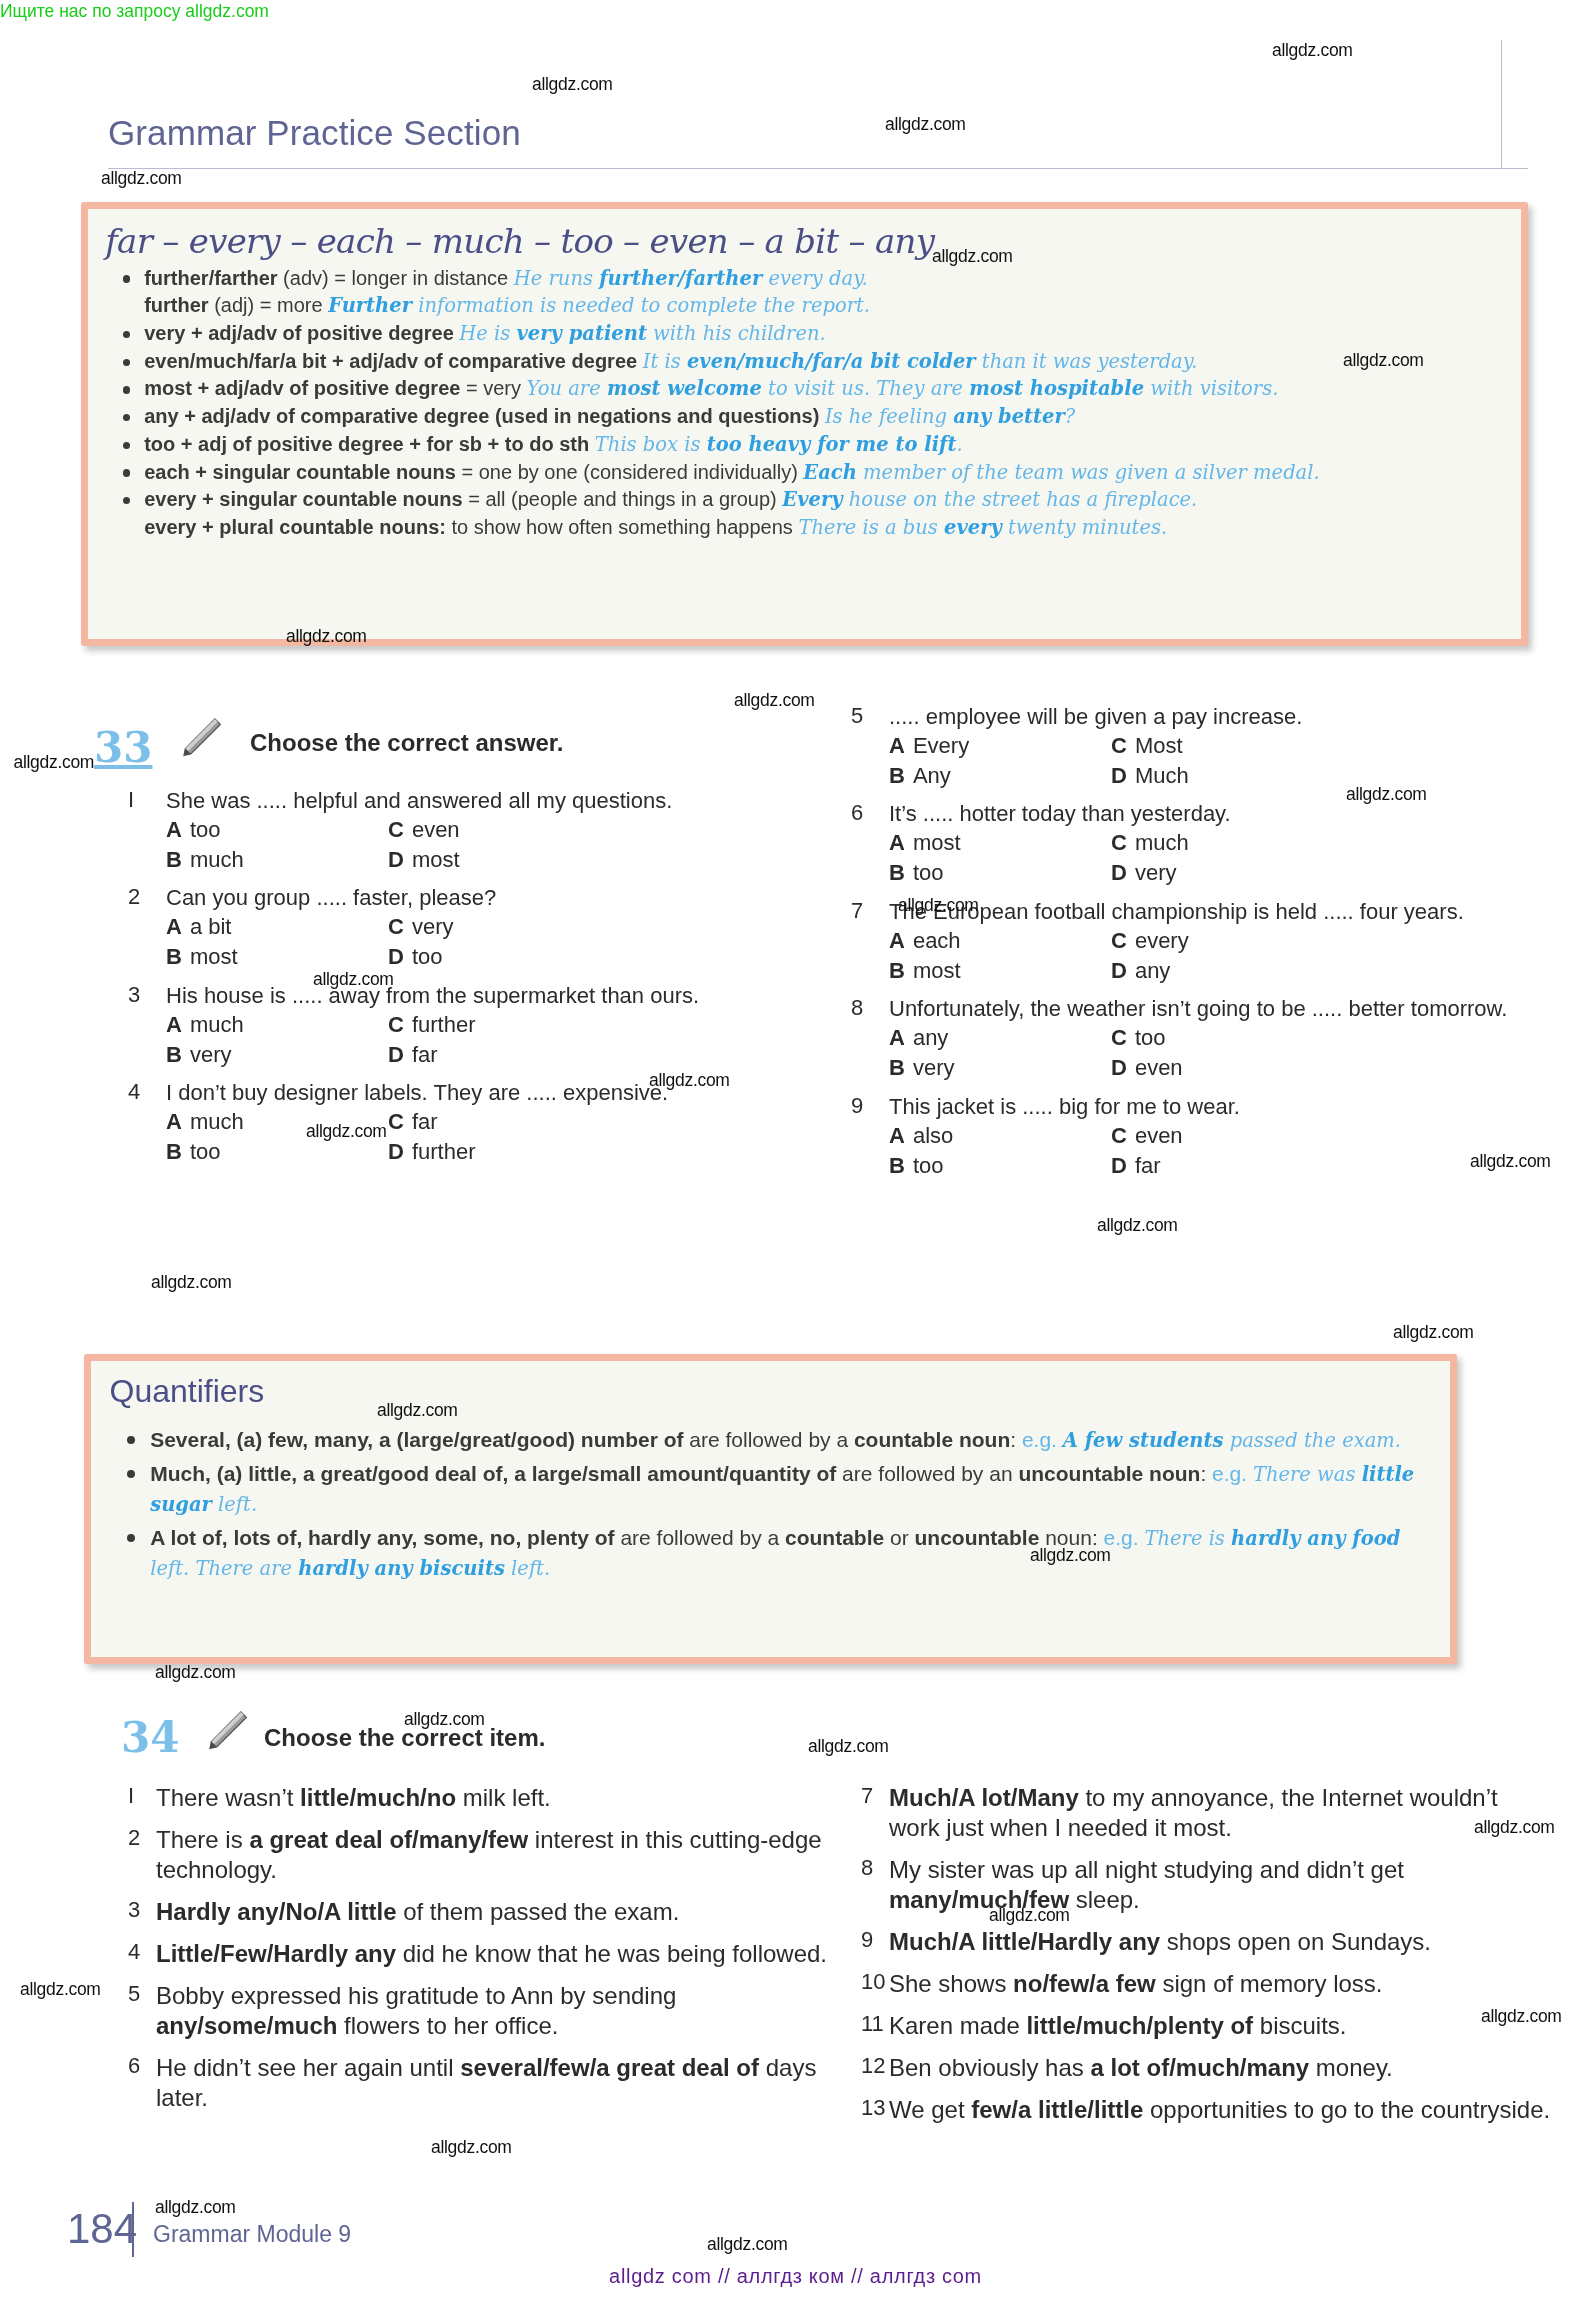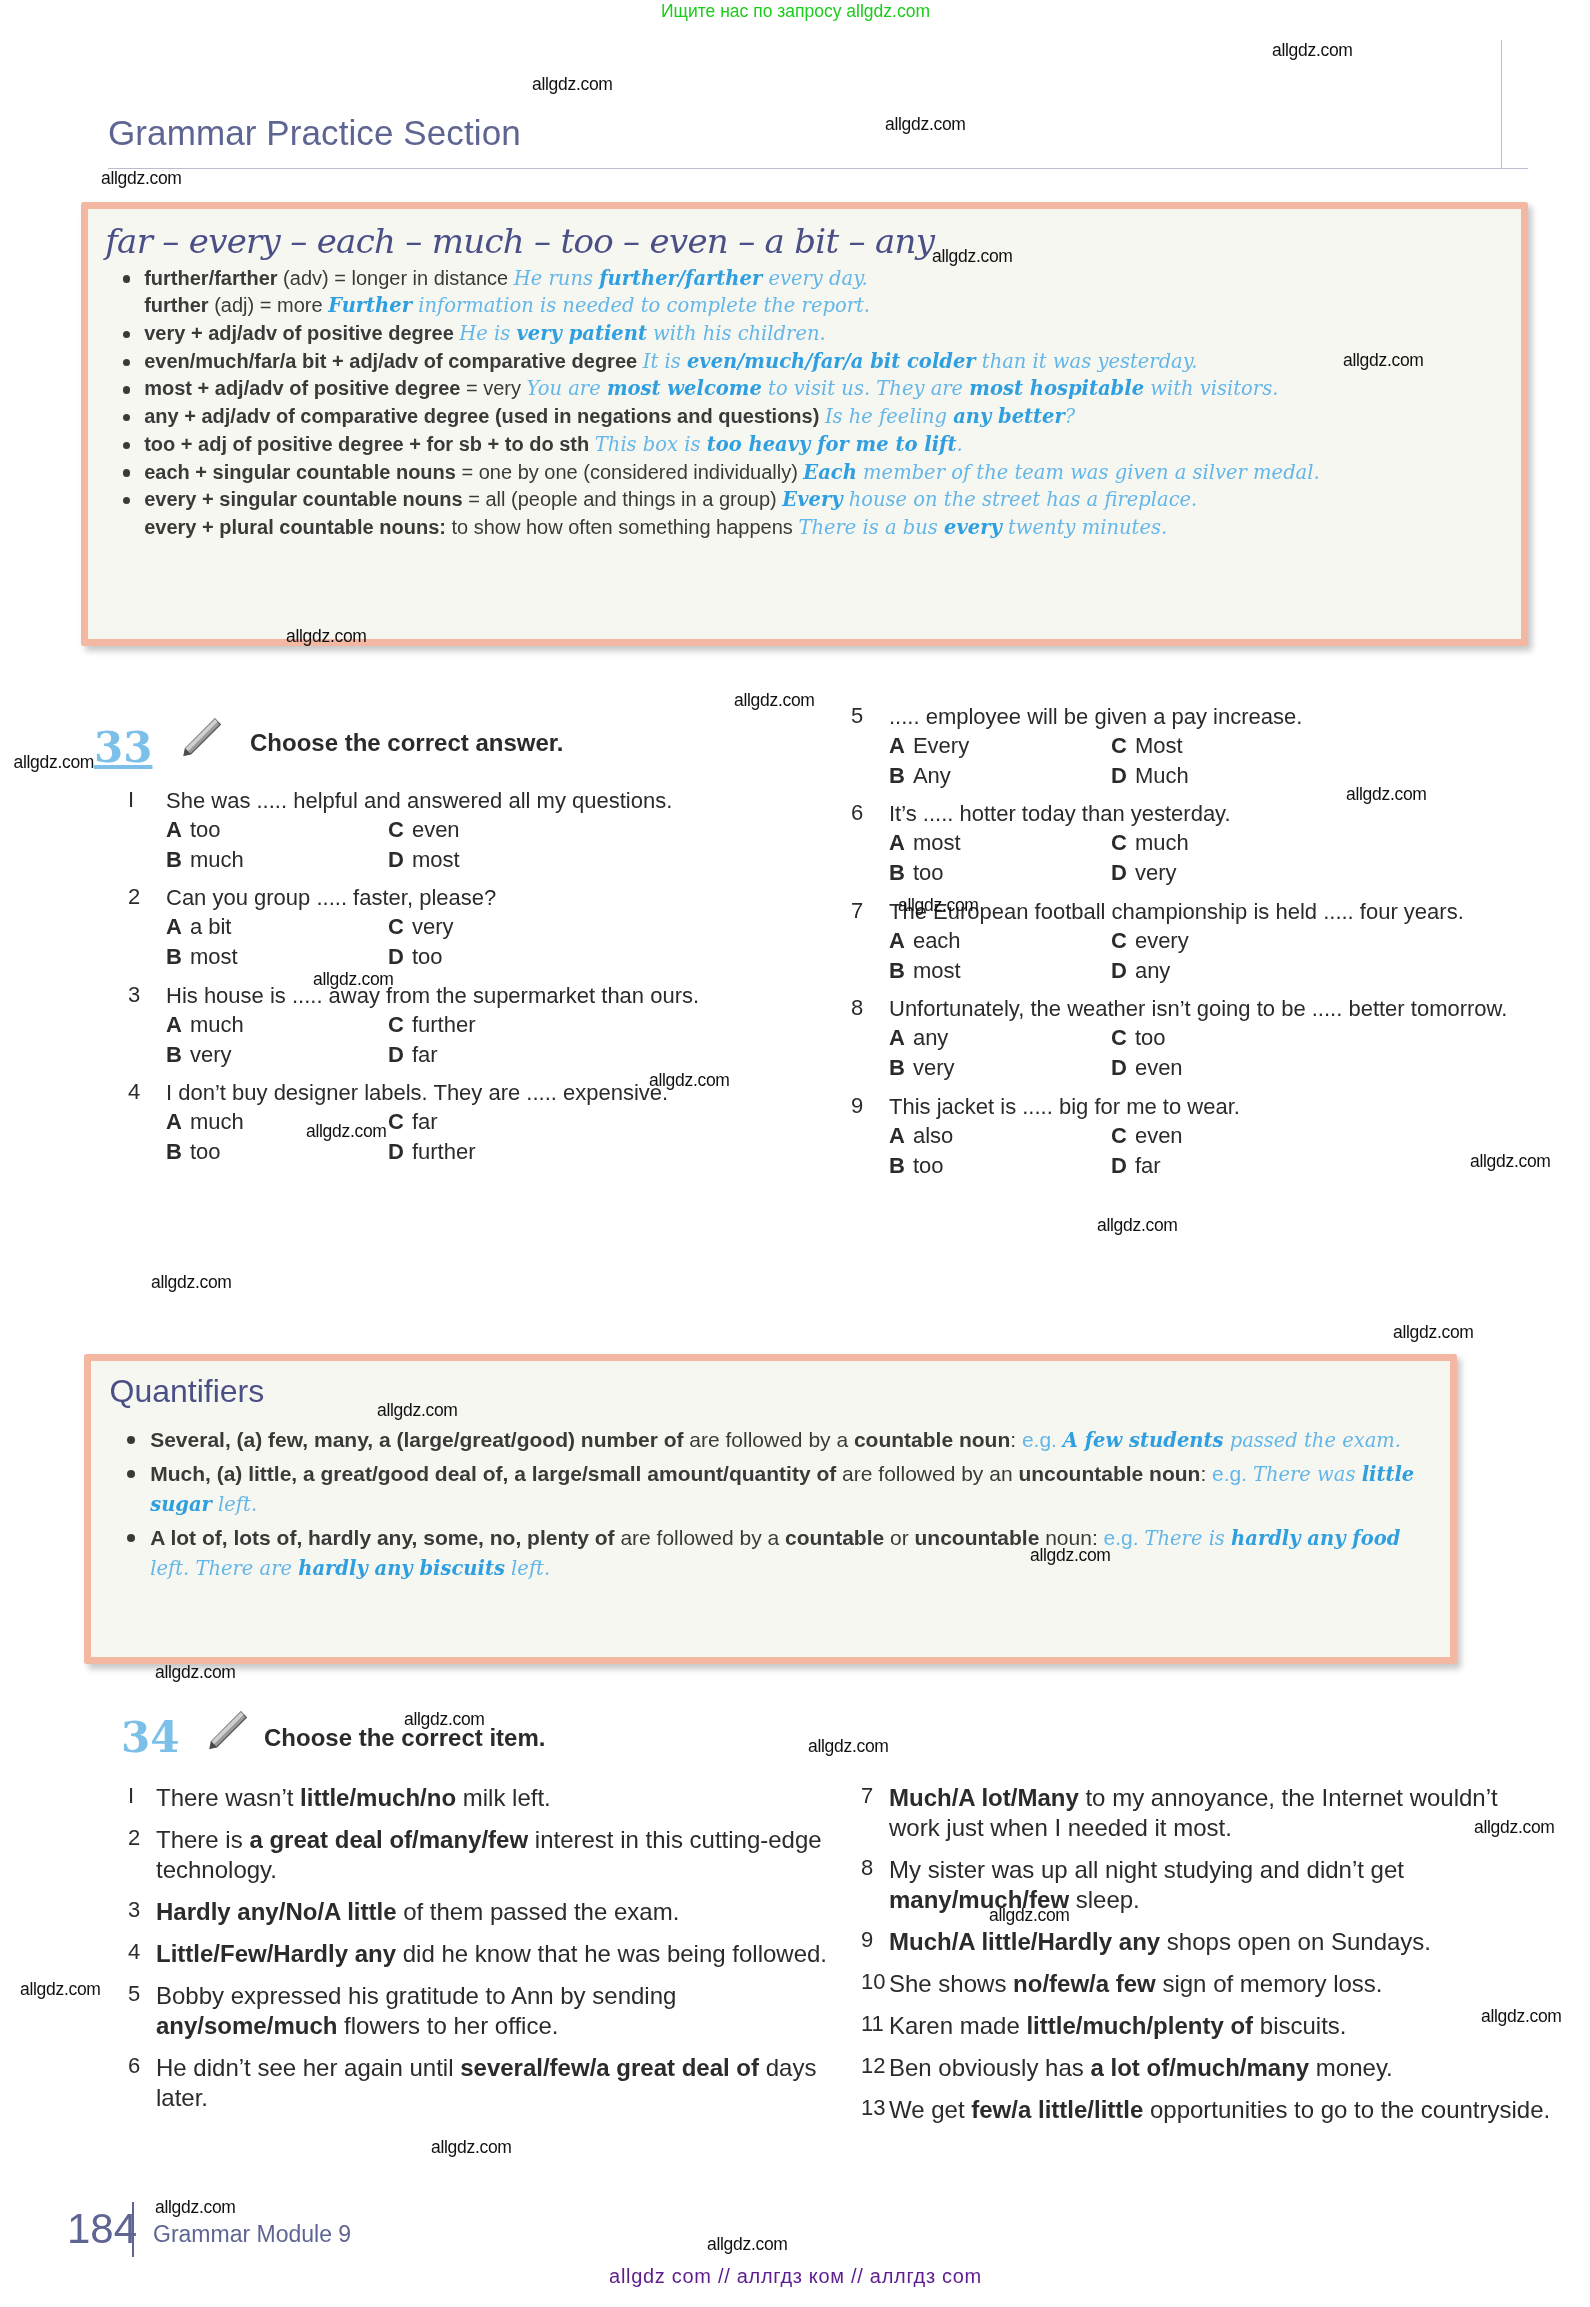--- a/index.html
+++ b/index.html
@@ -17,21 +17,21 @@
   .wm{
     position:absolute;
     font-family:"Liberation Sans", sans-serif;
     color:#111;
     font-size:17.5px;
     white-space:nowrap;
     letter-spacing:-0.3px;
     z-index:40;
   }
   .topbanner{
-    position:absolute;top:1.3px;left:0;width:1591px;text-align:center;
+    position:absolute;top:1.3px;left:0;width:1591px;
     color:#19cd19;font-size:17.5px;font-family:"Liberation Sans",sans-serif;
     z-index:45;
   }
   .botbanner{
     position:absolute;top:2265px;left:0;width:1591px;text-align:center;
     color:#5d1d8e;font-size:20px;font-family:"Liberation Sans",sans-serif;
     z-index:45;letter-spacing:0.7px;
   }
 
   

